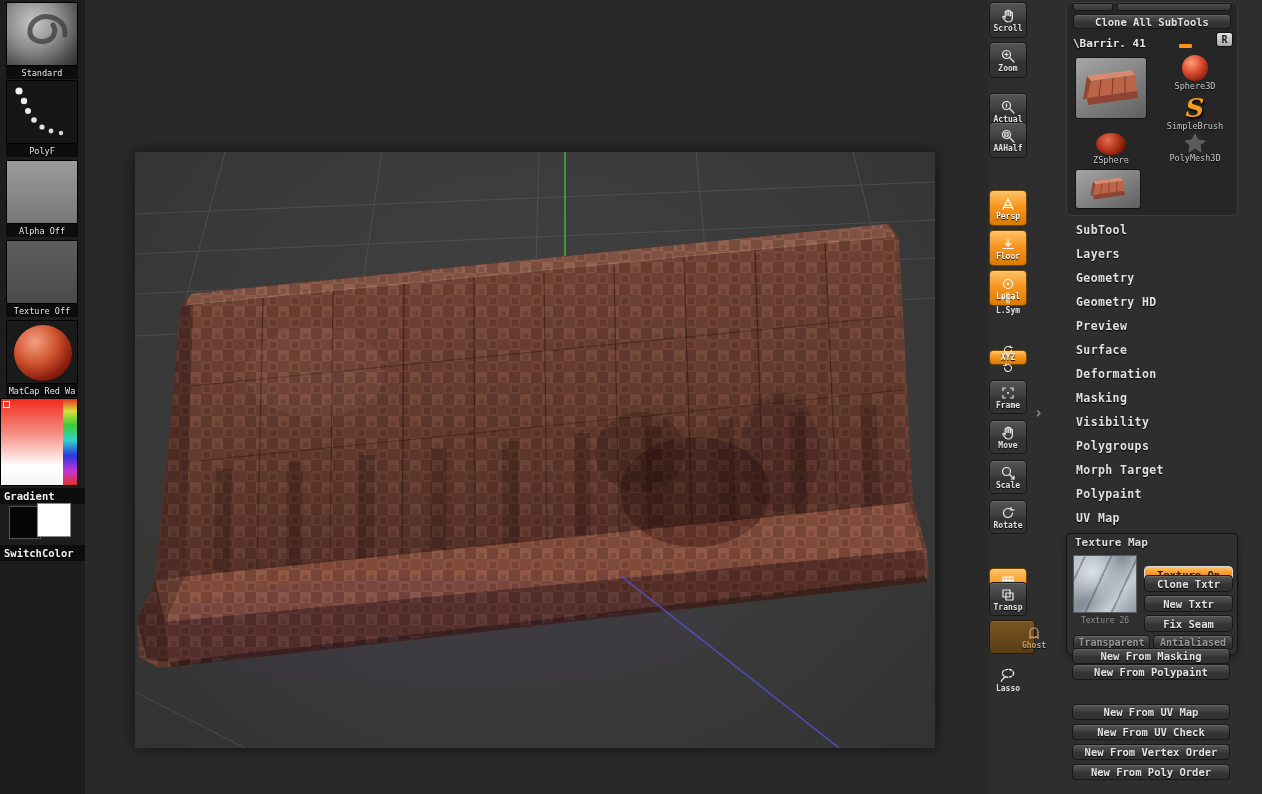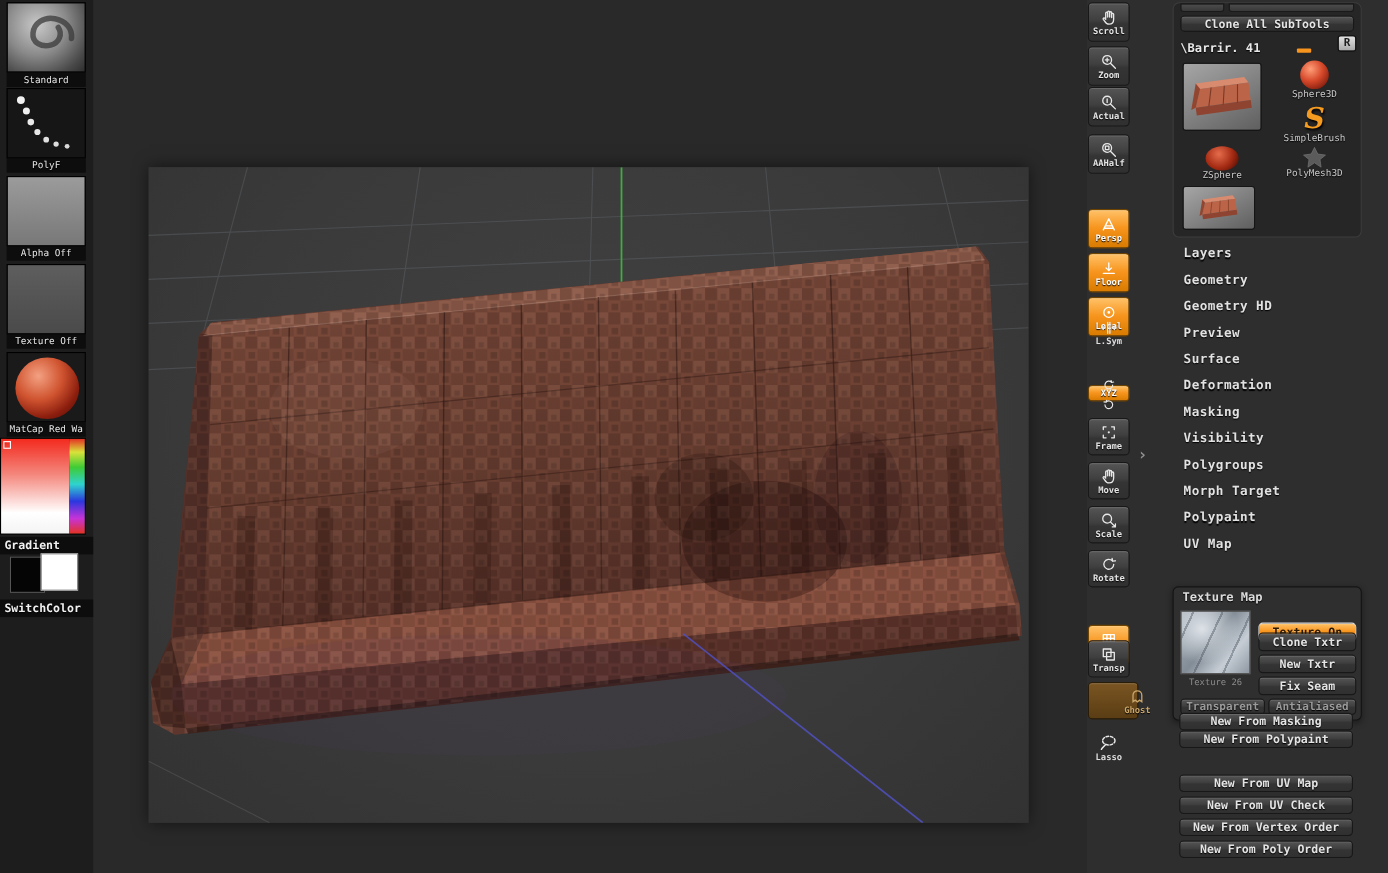--- a/index.html
+++ b/index.html
@@ -280,21 +280,21 @@
     <div class="tb-btn zbtn" style="top:42px;height:36px;">
       <span class="tb-icon">
           <svg width="16" height="16" viewBox="0 0 16 16">
             <circle class="ic" cx="6.5" cy="6.5" r="4"></circle>
             <path class="ic" d="M9.5 9.5L14 14M4.9 6.5h3.2M6.5 4.9v3.2"></path>
           </svg>
         </span>
       <span class="tb-label">Zoom</span>
     </div>
 
-    <div class="tb-btn zbtn" style="top:79px;height:36px;">
+    <div class="tb-btn zbtn" style="top:93px;height:36px;">
       <span class="tb-icon">
           <svg width="16" height="16" viewBox="0 0 16 16">
             <circle class="ic" cx="6.5" cy="6.5" r="4"></circle>
             <path class="ic" d="M9.5 9.5L14 14M6.5 4.9v3.2"></path>
           </svg>
         </span>
       <span class="tb-label">Actual</span>
     </div>
 
     <div class="tb-btn zbtn" style="top:122px;height:36px;">
@@ -505,20 +505,23 @@
             <line x1="34" y1="20" x2="33" y2="37"></line>
             <line x1="46" y1="18.5" x2="46" y2="35.5"></line>
           </g>
       </svg>
       <span class="tool-thumb-label">\Barrir</span>
     </div>
   </div>
 
   <div id="subpalettes">
     <div class="subpal">
+        <span>SubTool</span>
+      </div>
+    <div class="subpal">
         <span>Layers</span>
       </div>
     <div class="subpal">
         <span>Geometry</span>
       </div>
     <div class="subpal">
         <span>Geometry HD</span>
       </div>
     <div class="subpal">
         <span>Preview</span>

